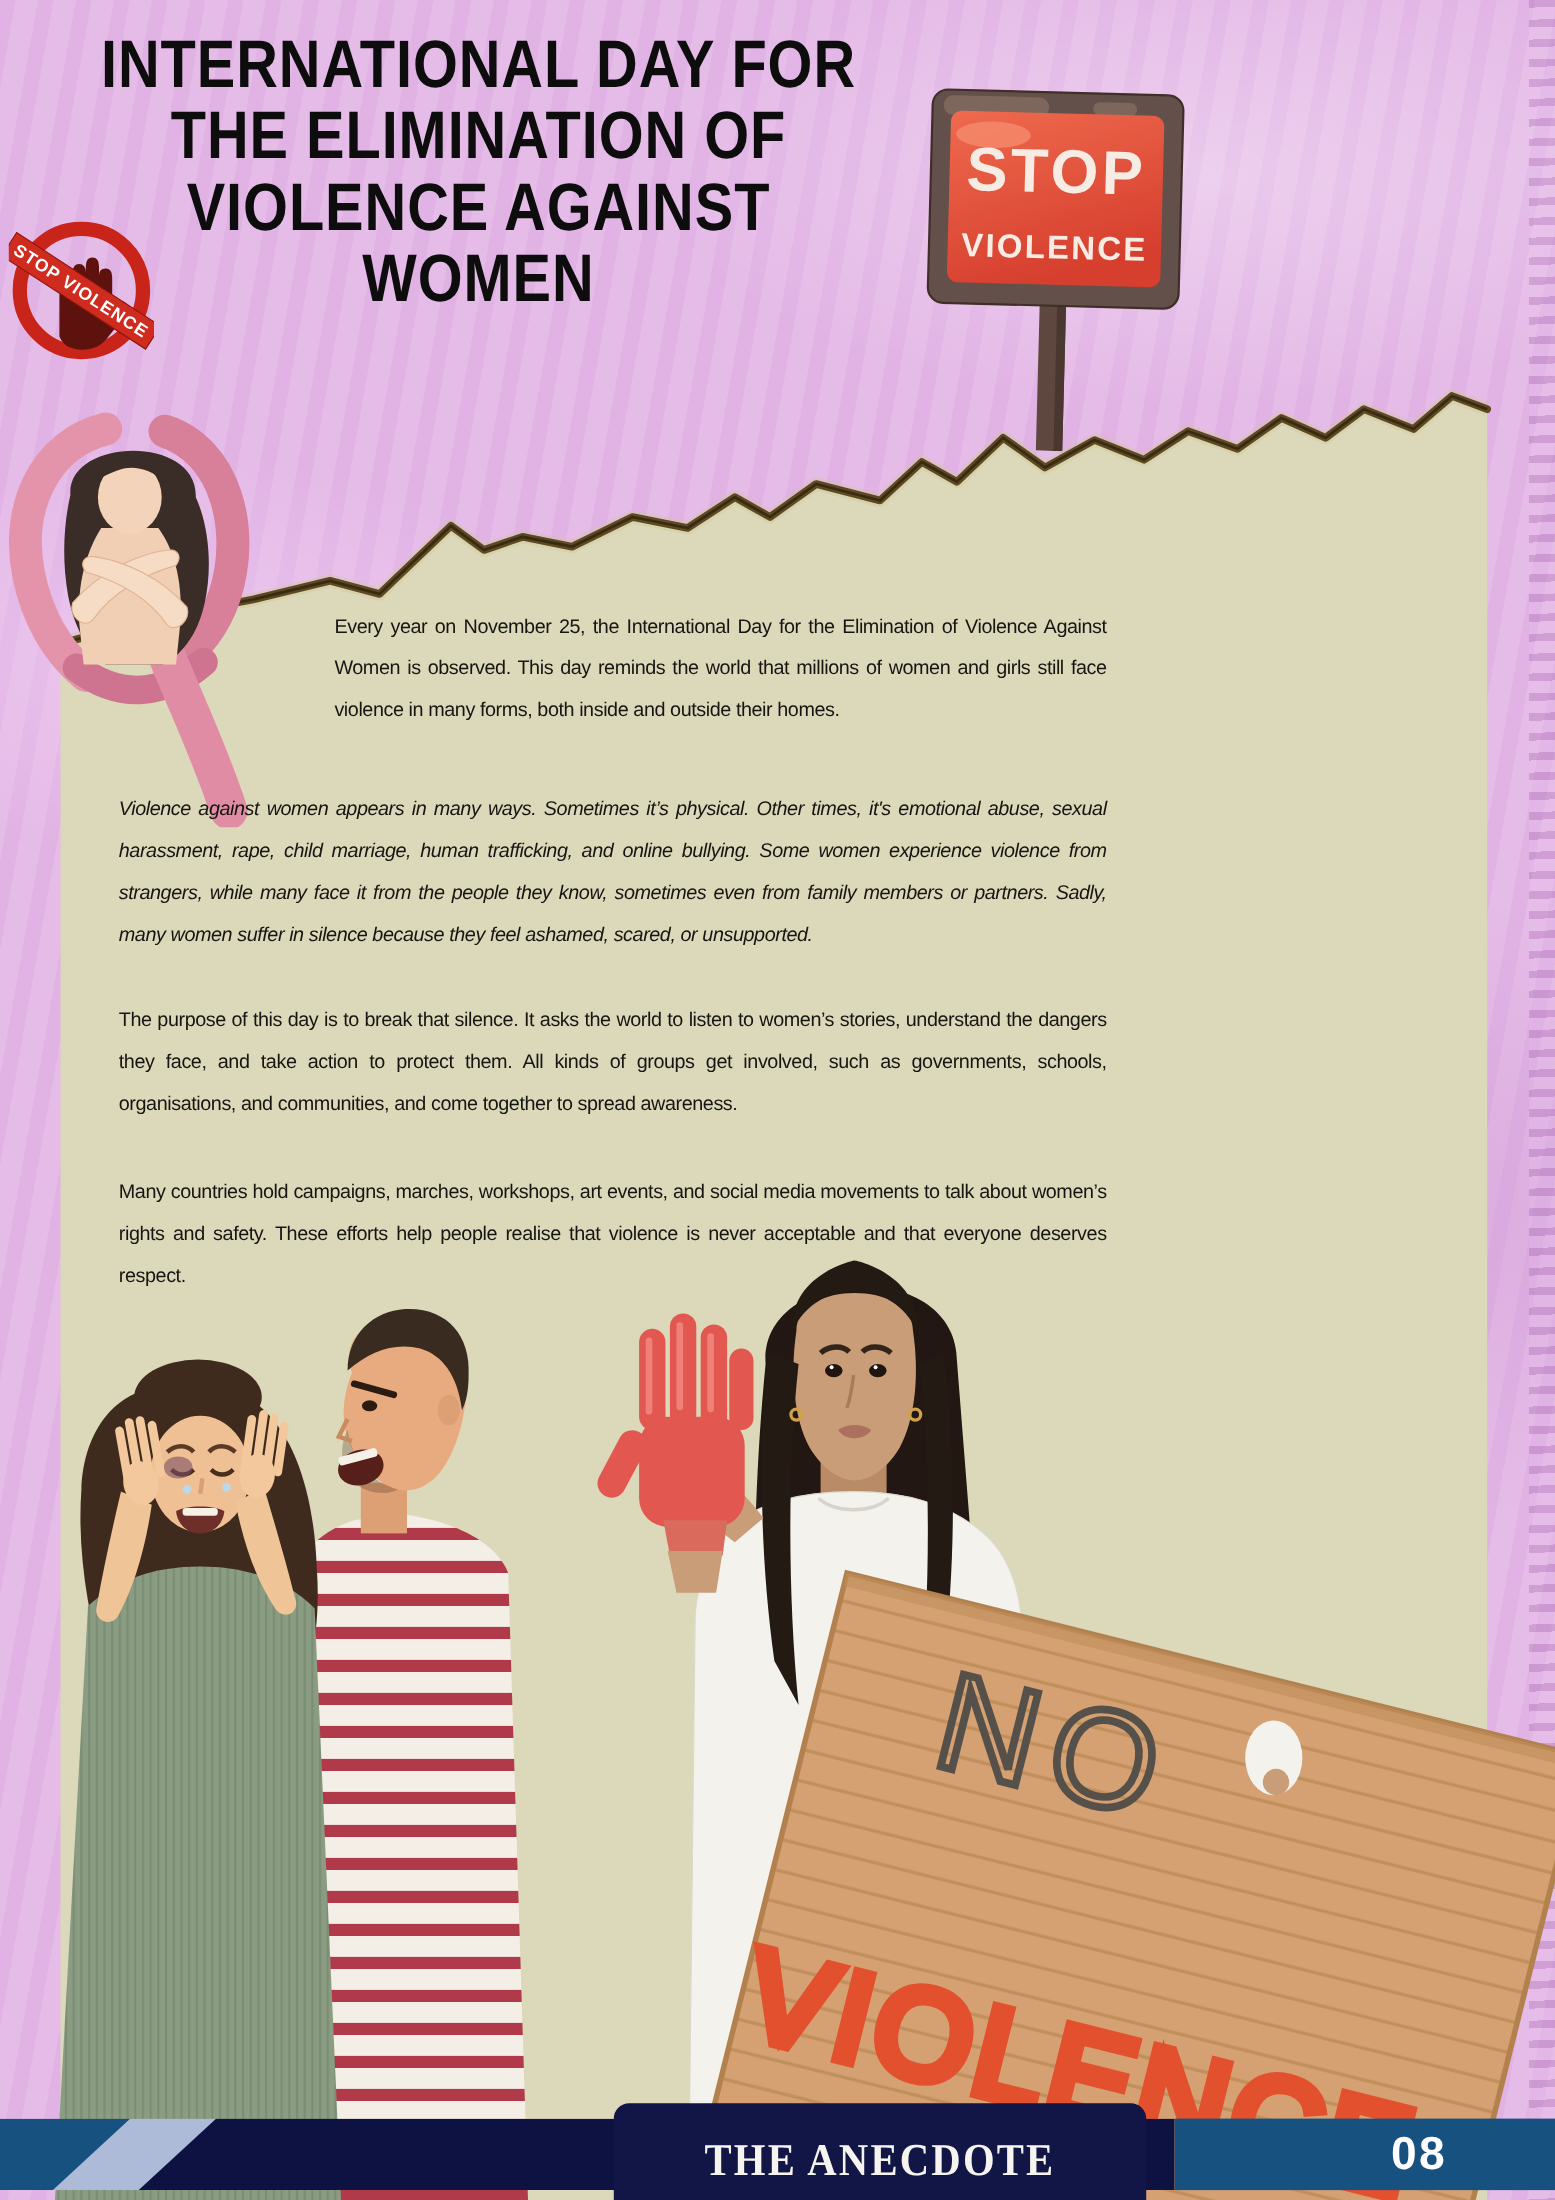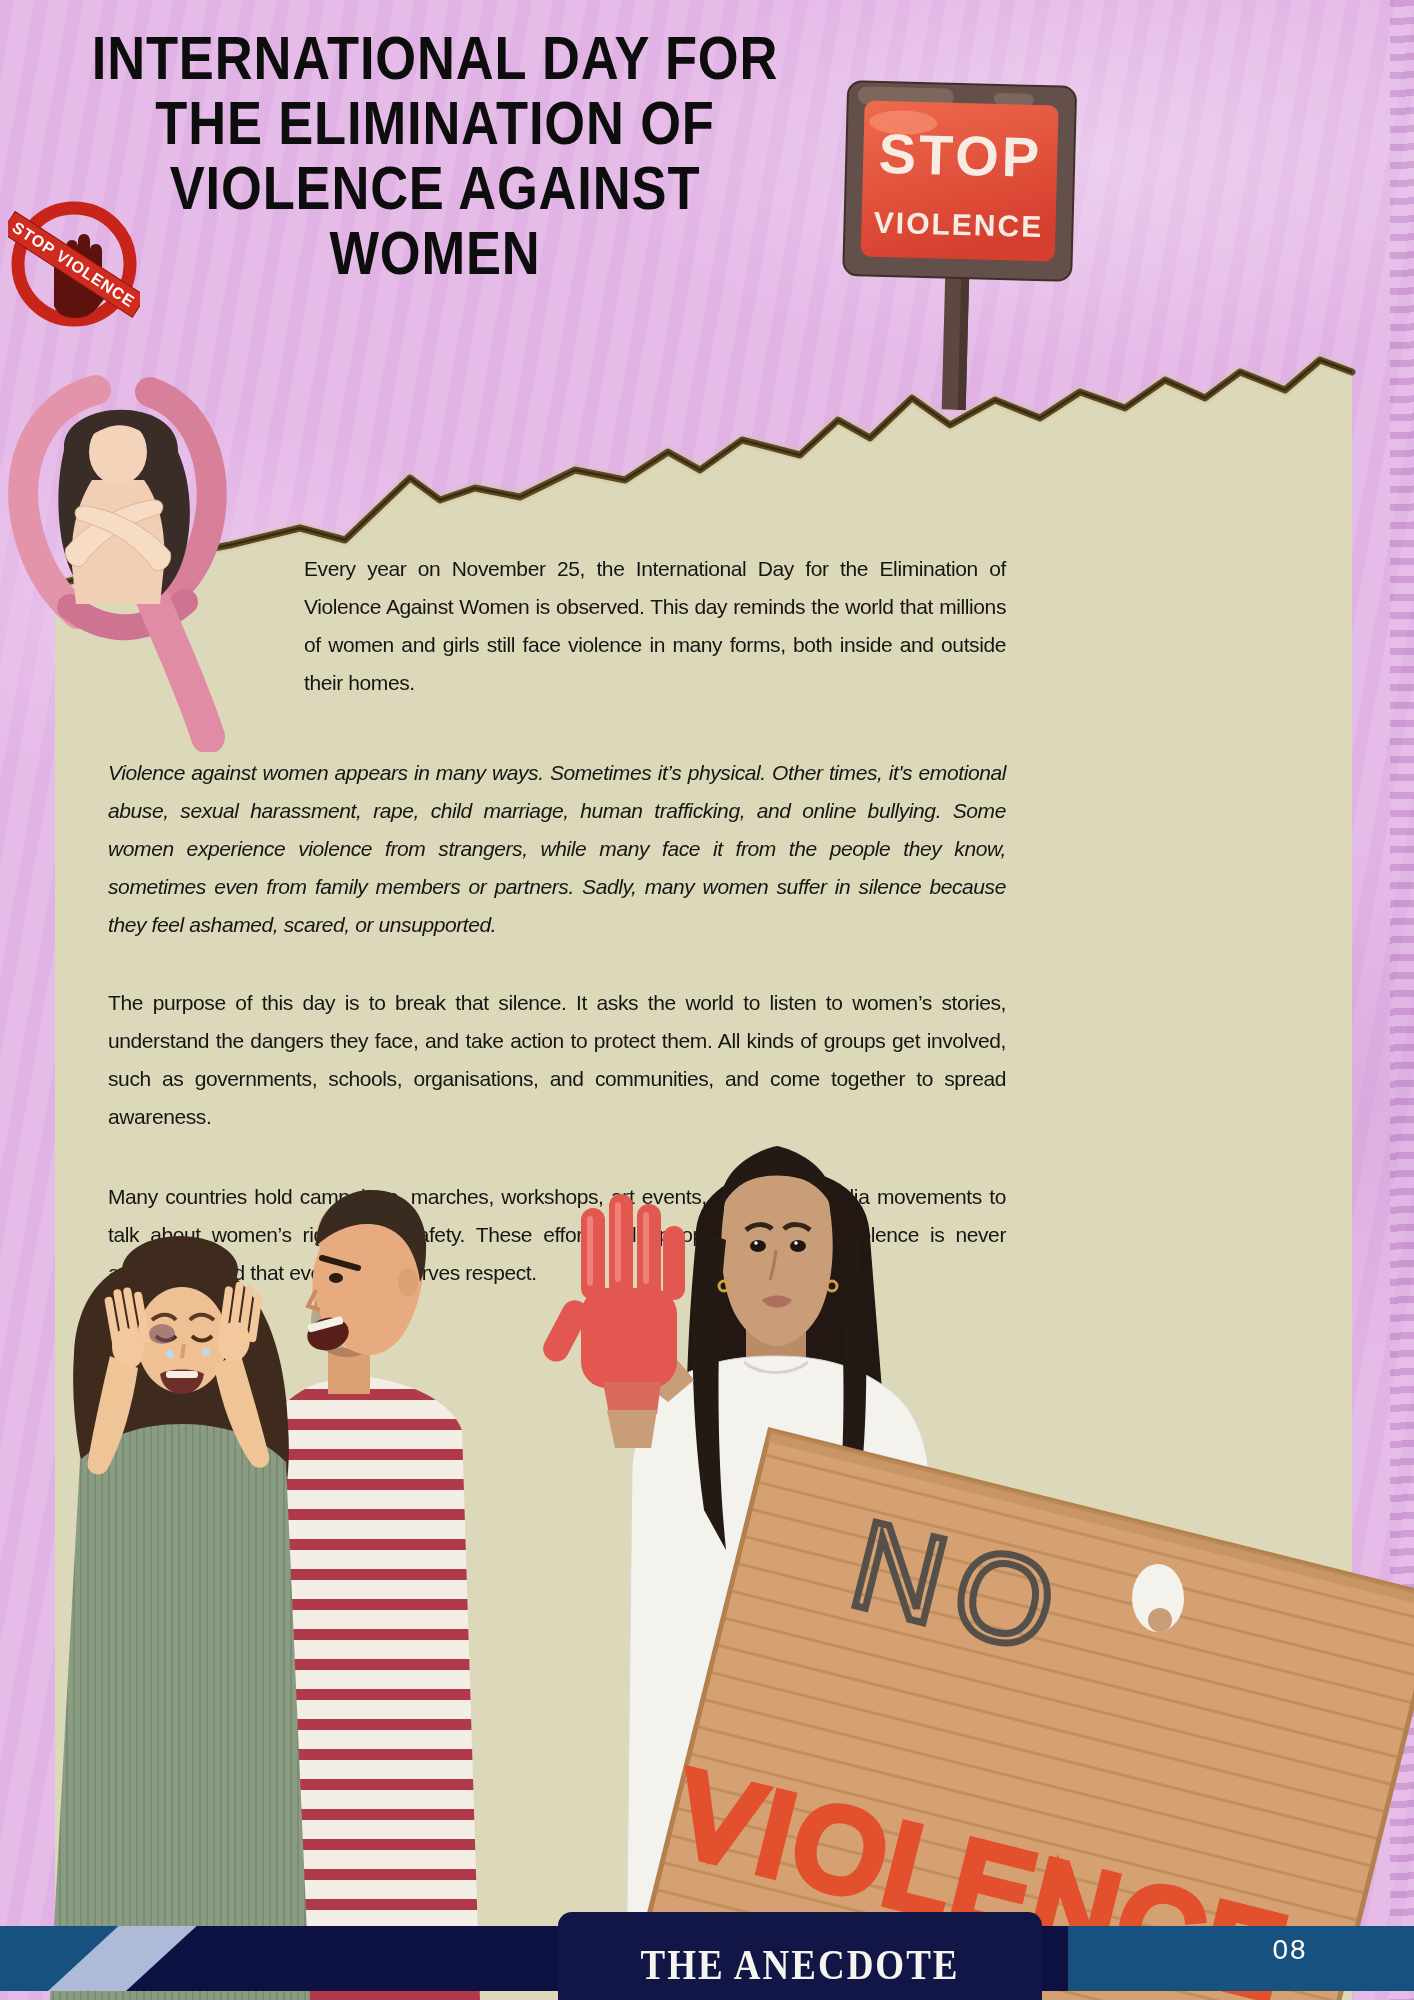--- a/index.html
+++ b/index.html
@@ -23,21 +23,21 @@
     position:absolute; left:20px; top:26px; width:830px;
     text-align:center; color:#0d0d0d; font-weight:800;
     font-size:61px; line-height:65px; letter-spacing:1px; white-space:nowrap;
     transform:scaleX(.86); transform-origin:50% 0;
   }
   
   .art{position:absolute; pointer-events:none;}
   
   .article{
     position:absolute; left:108px; top:550px; width:898px;
-    color:#161511; font-size:21px; line-height:38px; letter-spacing:-0.4px;
+    color:#161511; font-size:18px; line-height:38px; letter-spacing:-0.4px;
     text-align:justify;
   }
   .article p{margin:0;}
   .p1{width:702px; margin-left:196px !important; margin-bottom:52px !important;}
   .p2{margin-bottom:46px !important;}
   .p3{margin-bottom:40px !important;font-style:italic;}
   .p4{margin-bottom:42px !important;}
   
   .footer-seg{position:absolute; top:1926px; height:65px;}
   .seg-steel-left{left:0; width:120px; background:#17517f;
@@ -51,21 +51,21 @@
     position:absolute; left:558px; top:1912px; width:484px; height:104px;
     background:#111646; border-radius:14px;
     display:flex; align-items:center; justify-content:center;
   }
   .anecdote-text{
     font-family:"Liberation Serif", serif; font-weight:700; color:#f6f4ee;
     font-size:37px; letter-spacing:2px; transform:scaleY(1.12);
   }
   .page-num{
     position:absolute; left:1228px; top:1934px; width:124px; text-align:center;
-    color:#ffffff; font-size:28px; letter-spacing:2px; font-weight:400;
+    color:#ffffff; font-size:42px; letter-spacing:2px; font-weight:700;
   }
 </style>
 </head>
 <body>
 
 <div class="page">
 
   <div class="bg-right-band"></div>
 
   <div class="title">

